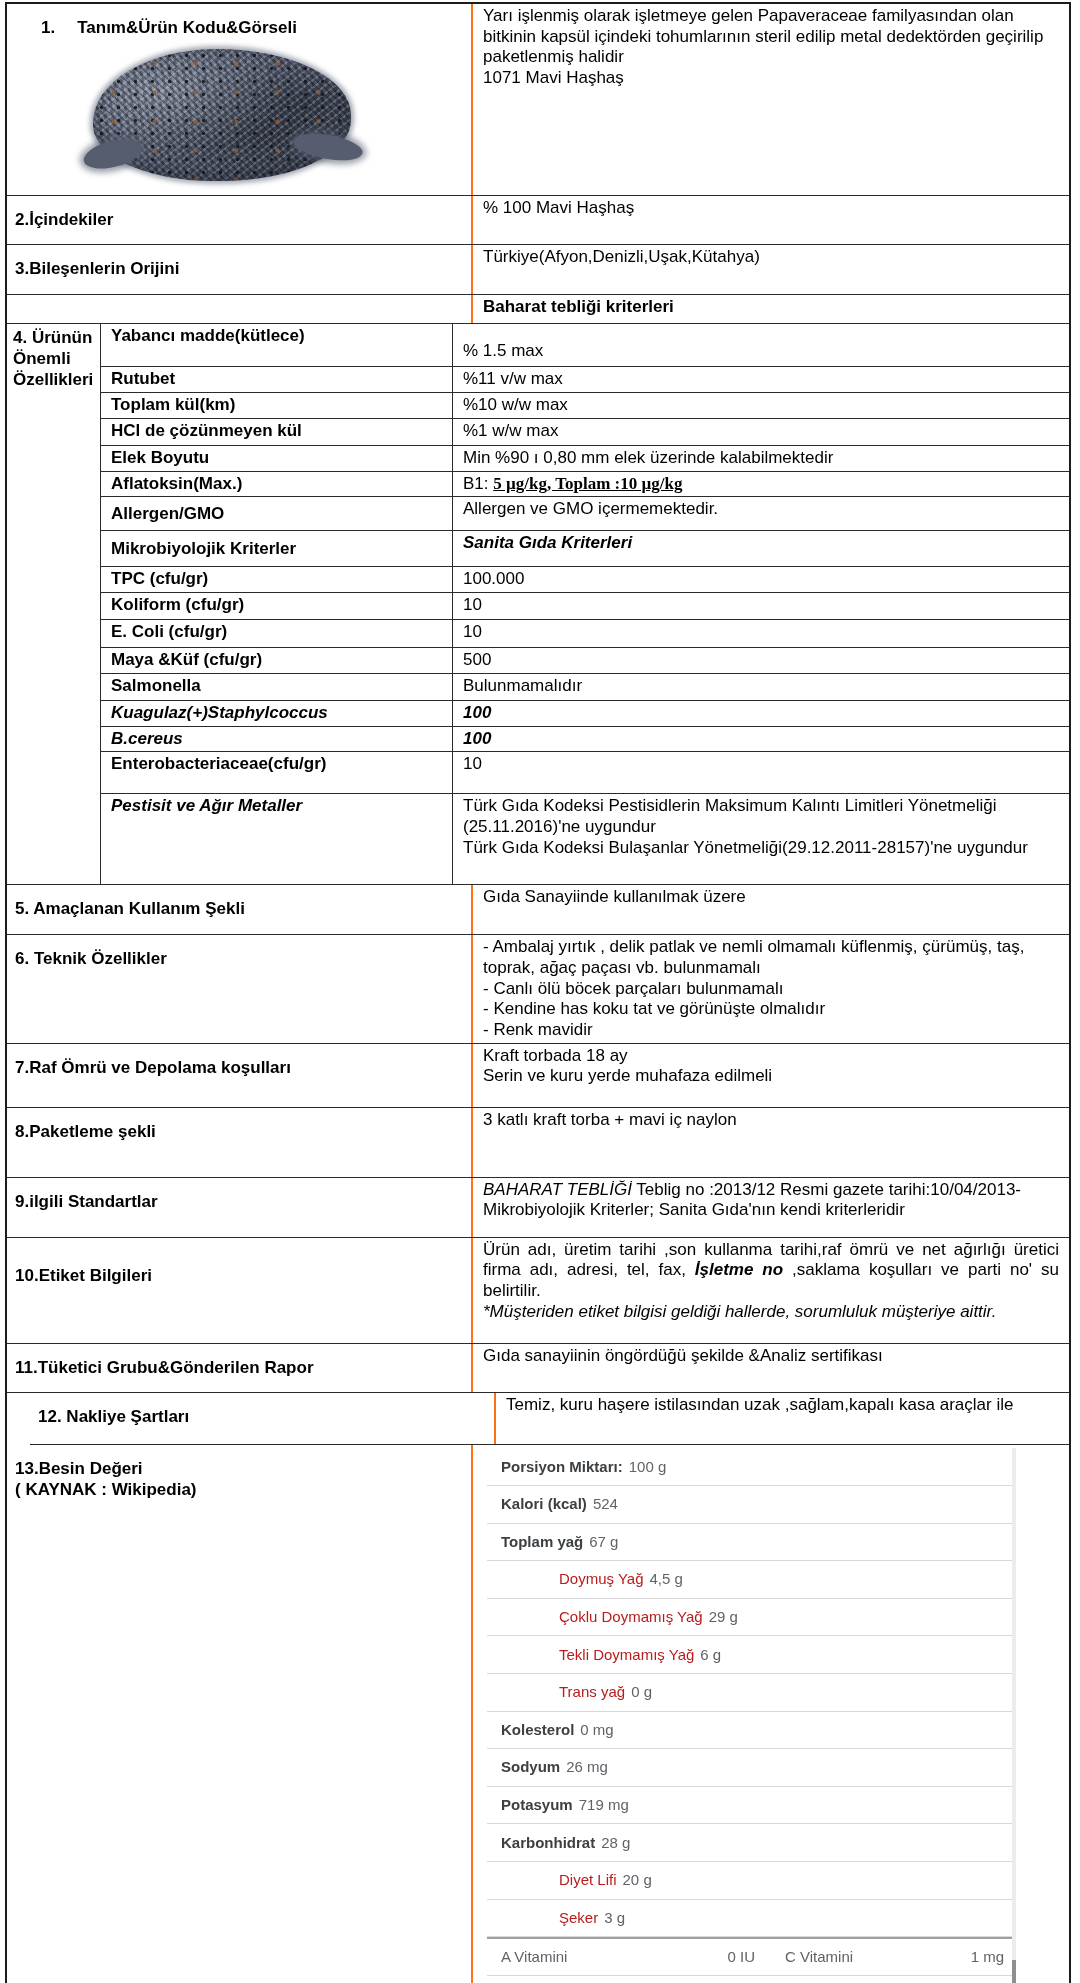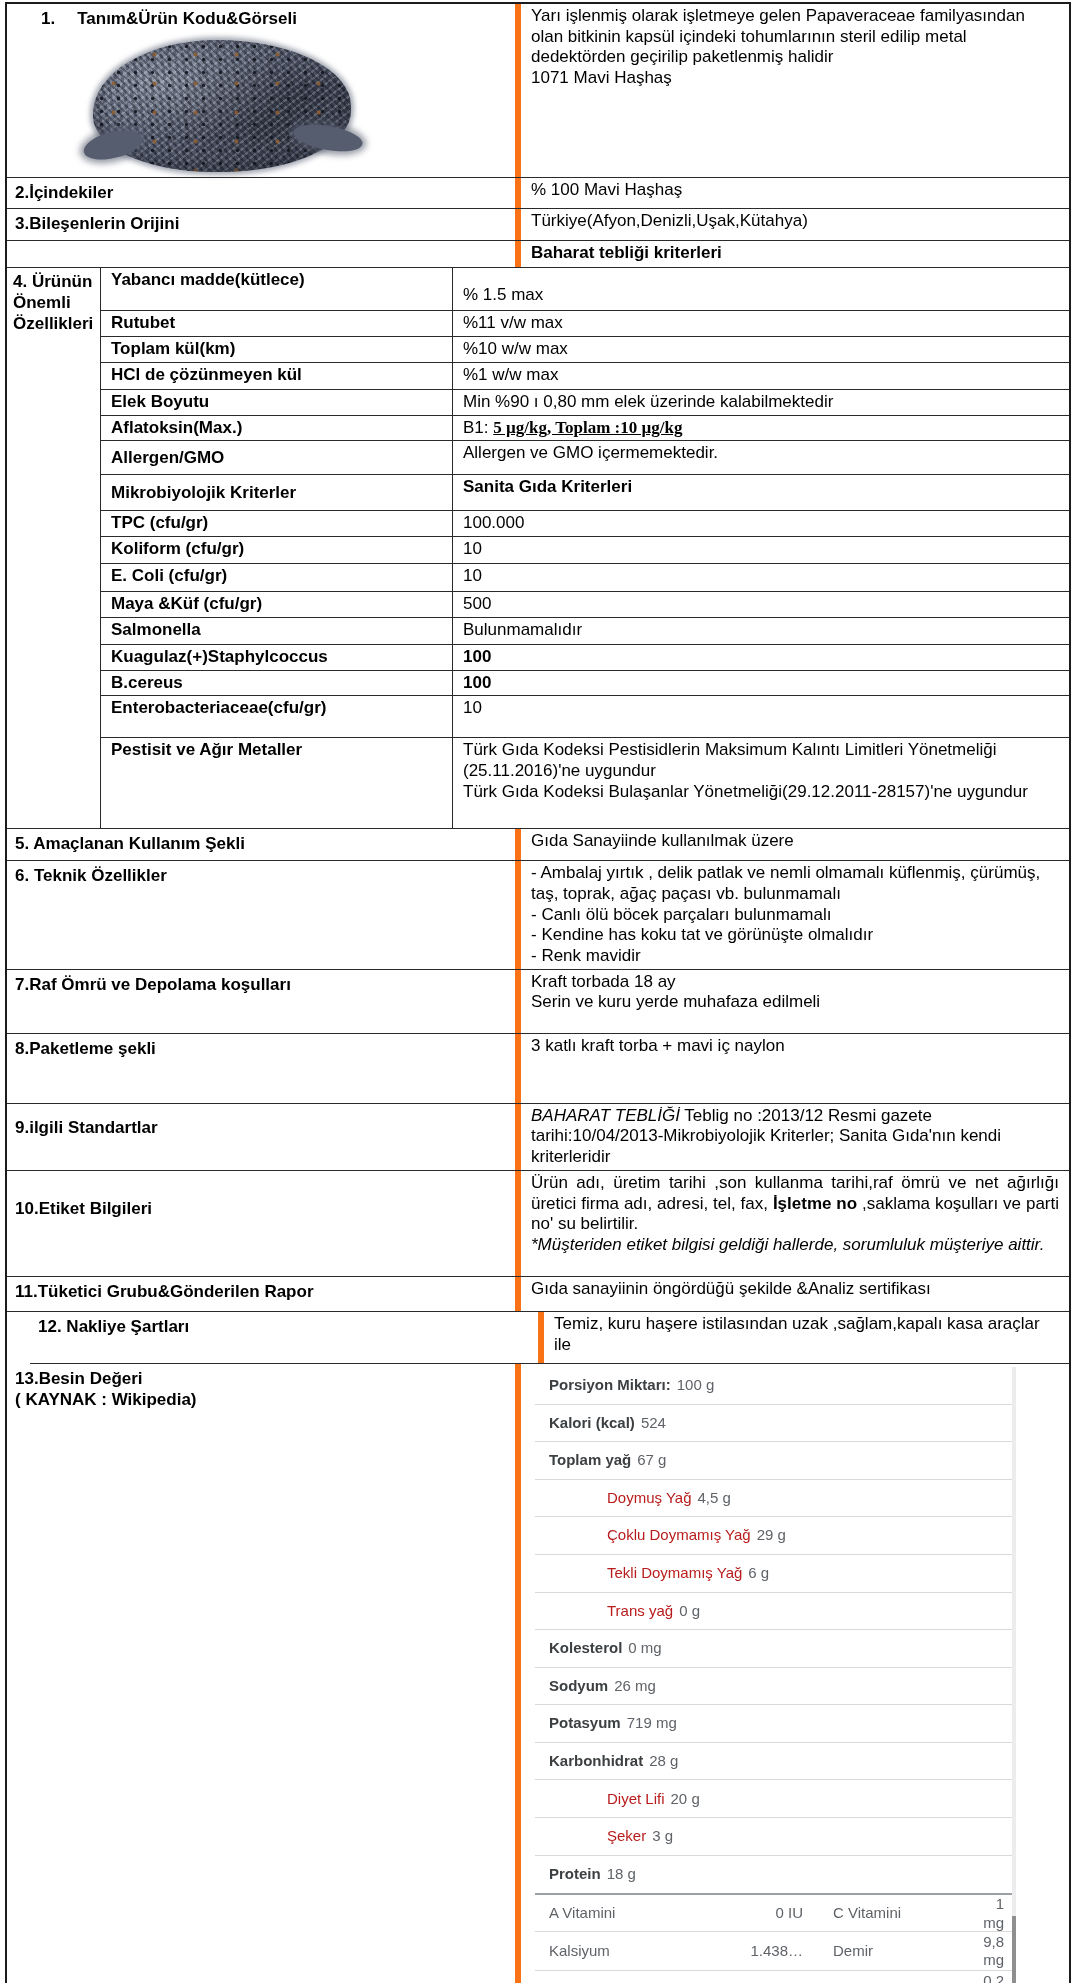--- a/index.html
+++ b/index.html
@@ -3,21 +3,21 @@
 <meta charset="utf-8">
 <style>
   * { box-sizing: border-box; }
   html,body { margin:0; padding:0; background:#ffffff; }
   body { font-family:"Liberation Sans","DejaVu Sans",sans-serif; color:#000; font-size:17px; line-height:1.22; }
 
   .doc { width:1066px; margin:2px 0 0 5px; border:2px solid #1c1c1c; background:#fff; }
 
   .row { display:flex; border-bottom:1px solid #2a2a2a; }
   .row:last-child { border-bottom:none; }
-  .cl { width:514px; border-right:6px solid #f97316; padding:5px 8px; font-weight:bold; }
+  .cl { width:466px; border-right:2px solid #f97316; padding:14px 8px; font-weight:bold; }
   .cr { flex:1; padding:2px 10px; }
 
   .r1  { min-height:166px; }
   .r2  { min-height:25px; }
   .r3  { min-height:26px; }
   .rb  { min-height:27px; }
   .s4w { min-height:543px; }
   .r5  { min-height:22px; }
   .r6  { min-height:106px; }
   .r7  { min-height:64px; }
@@ -64,21 +64,21 @@
   .srow:last-child { border-bottom:none; }
   .sp { width:352px; border-right:1px solid #2a2a2a; font-weight:bold; padding:2px 10px; }
   .sv { flex:1; padding:2px 10px; }
 
   .h21{min-height:21px}.h22{min-height:22px}.h24{min-height:24px}.h25{min-height:25px}
   .h26{min-height:26px}.h27{min-height:27px}.h28{min-height:28px}.h34{min-height:34px}
   .h36{min-height:36px}.h42{min-height:42px}.h43{min-height:43px}.h90{min-height:90px}
 
   .v-bottom { display:flex; align-items:flex-end; padding-bottom:4px; }
   .lbl-center { display:flex; align-items:center; }
-  .bi { font-weight:bold; }
+  .bi { font-style:italic; font-weight:bold; }
   .it { font-style:italic; }
   .afla { font-family:"Liberation Serif","DejaVu Serif",serif; font-weight:bold; text-decoration:underline; }
   .pad-t14 { padding-top:14px; }
   .pad-t28 { padding-top:28px; }
   .just { text-align:justify; }
 
   
   .nw { margin:1px 55px 0 4px; position:relative; font-size:15px; color:#5f6368; }
   .nwr { height:37.6px; display:flex; align-items:center; border-bottom:1px solid #d9d9d9; padding-left:14px; }
   .nwr .nl { font-weight:bold; color:#3c4043; margin-right:6px; }
@@ -332,24 +332,20 @@
             <span>28 g</span>
           </div>
         <div class="nwr ind">
             <span class="nl">Diyet Lifi</span>
             <span>20 g</span>
           </div>
         <div class="nwr ind">
             <span class="nl">Şeker</span>
             <span>3 g</span>
           </div>
-        <div class="nwr last-single">
-            <span class="nl">Protein</span>
-            <span>18 g</span>
-          </div>
 
         <div class="vrow first">
           <span>A Vitamini</span>
             <span class="vv">0 IU</span>
             <span></span>
           <span>C Vitamini</span>
             <span class="vv">1 mg</span>
         </div>
         <div class="vrow">
           <span>Kalsiyum</span>

